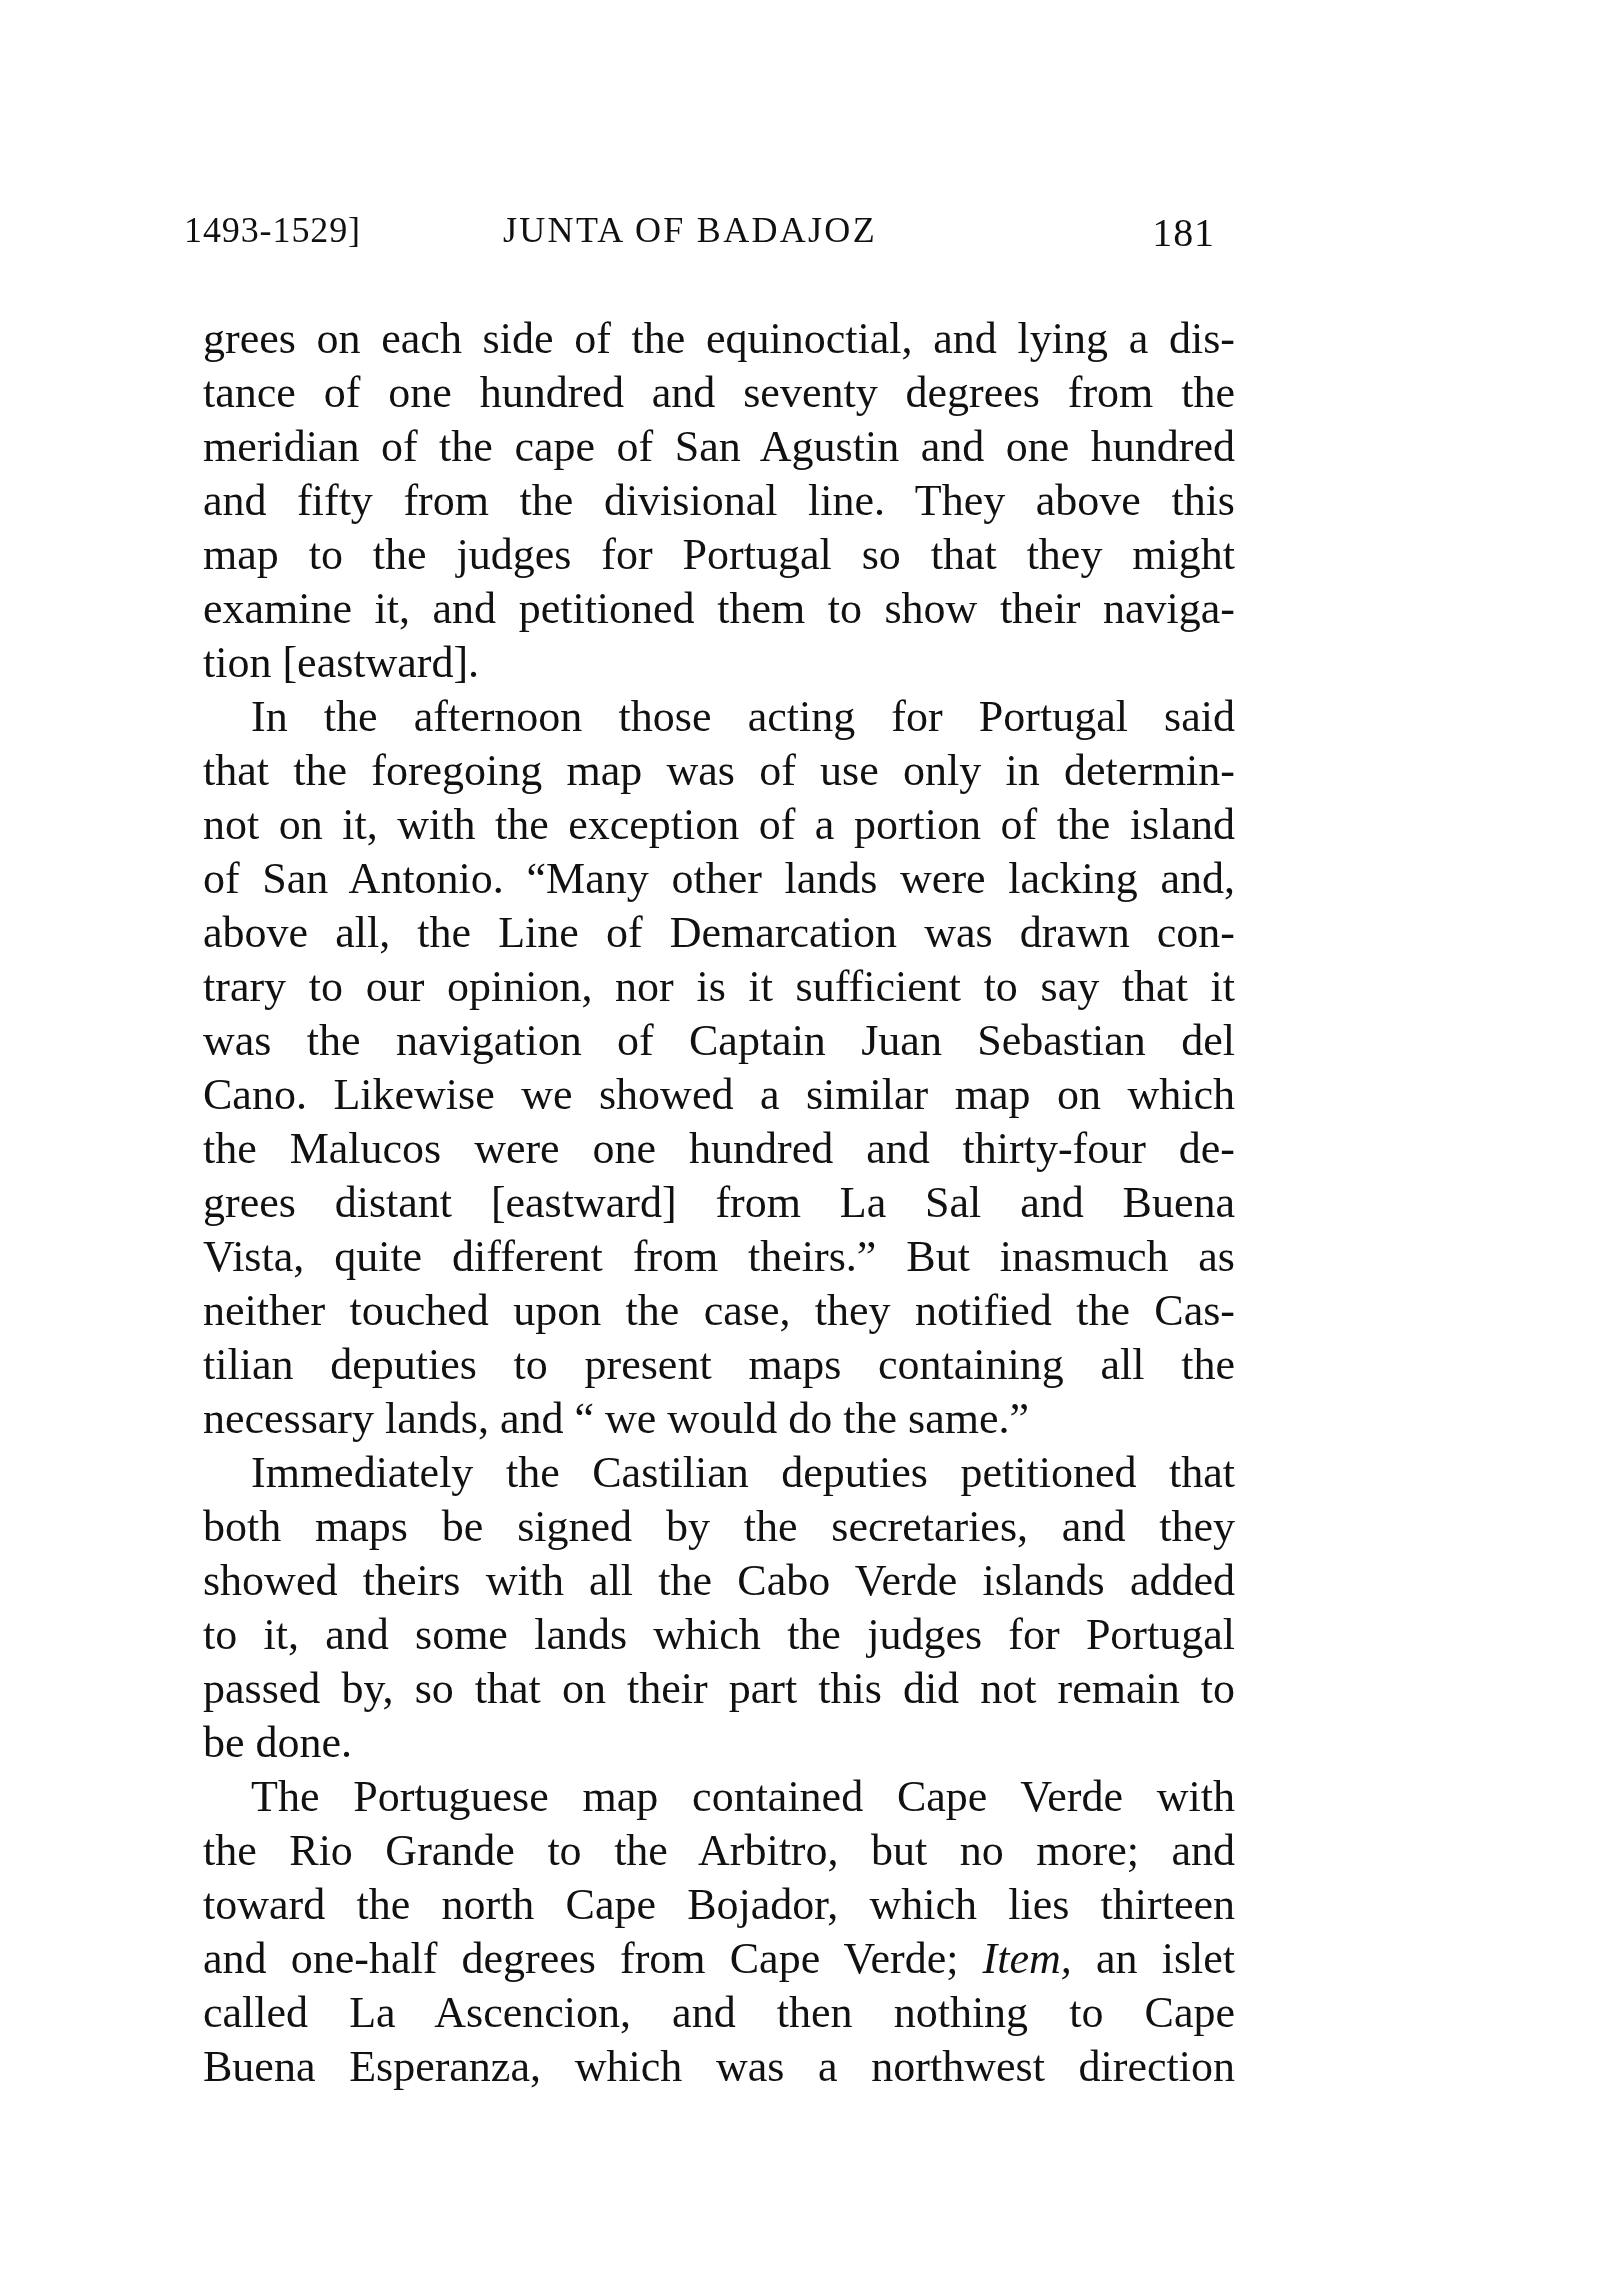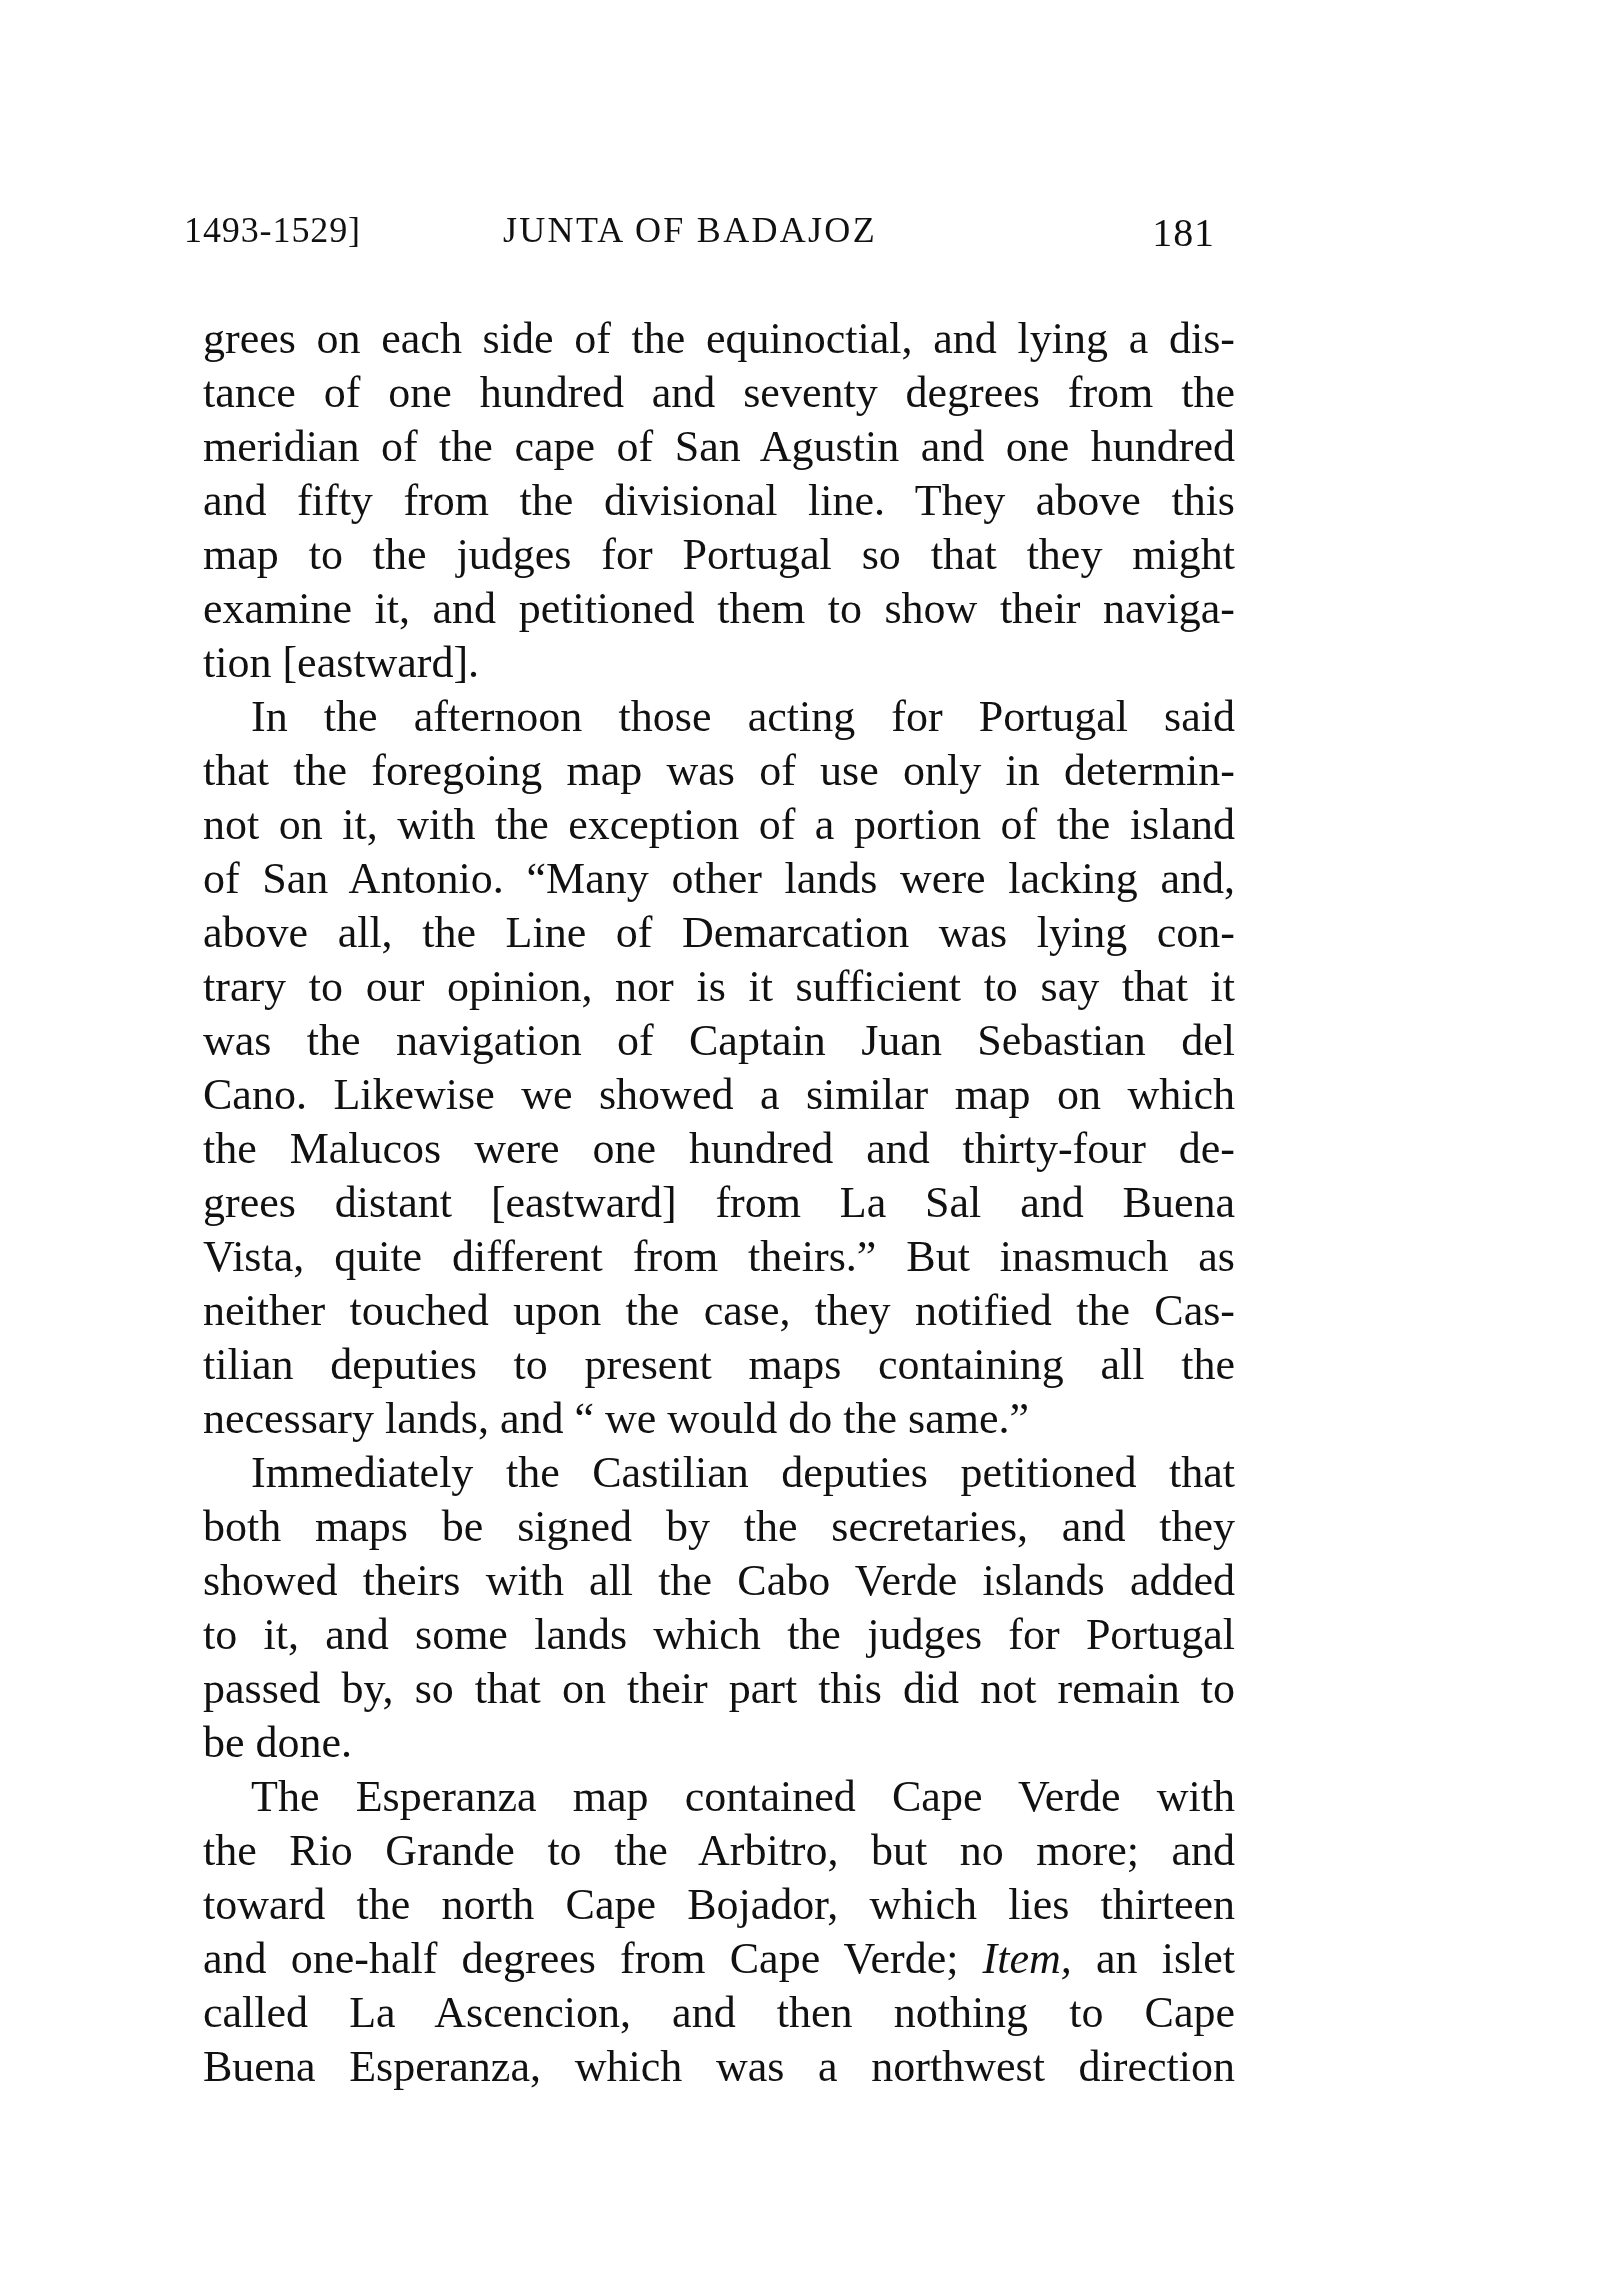--- a/index.html
+++ b/index.html
@@ -42,37 +42,37 @@
       <span class="line"><span>tance of one hundred and seventy degrees from the</span></span>
       <span class="line"><span>meridian of the cape of San Agustin and one hundred</span></span>
       <span class="line"><span>and fifty from the divisional line.  They above this</span></span>
       <span class="line"><span>map to the judges for Portugal so that they might</span></span>
       <span class="line"><span>examine it, and petitioned them to show their naviga-</span></span>
       <span class="line last"><span>tion [eastward].</span></span>
       <span class="line indent"><span>In the afternoon those acting for Portugal said</span></span>
       <span class="line"><span>that the foregoing map was of use only in determin-</span></span>
       <span class="line"><span>not on it, with the exception of a portion of the island</span></span>
       <span class="line"><span>of San Antonio. “Many other lands were lacking and,</span></span>
-      <span class="line"><span>above all, the Line of Demarcation was lying con-</span></span>
+      <span class="line"><span>above all, the Line of Demarcation was drawn con-</span></span>
       <span class="line"><span>trary to our opinion, nor is it sufficient to say that it</span></span>
       <span class="line"><span>was the navigation of Captain Juan Sebastian del</span></span>
       <span class="line"><span>Cano.  Likewise we showed a similar map on which</span></span>
       <span class="line"><span>the Malucos were one hundred and thirty-four de-</span></span>
       <span class="line"><span>grees distant [eastward] from La Sal and Buena</span></span>
       <span class="line"><span>Vista, quite different from theirs.”  But inasmuch as</span></span>
       <span class="line"><span>neither touched upon the case, they notified the Cas-</span></span>
       <span class="line"><span>tilian deputies to present maps containing all the</span></span>
       <span class="line last"><span>necessary lands, and “ we would do the same.”</span></span>
       <span class="line indent"><span>Immediately the Castilian deputies petitioned that</span></span>
       <span class="line"><span>both maps be signed by the secretaries, and they</span></span>
       <span class="line"><span>showed theirs with all the Cabo Verde islands added</span></span>
       <span class="line"><span>to it, and some lands which the judges for Portugal</span></span>
       <span class="line"><span>passed by, so that on their part this did not remain to</span></span>
       <span class="line last"><span>be done.</span></span>
-      <span class="line indent"><span>The Esperanza map contained Cape Verde with</span></span>
+      <span class="line indent"><span>The Portuguese map contained Cape Verde with</span></span>
       <span class="line"><span>the Rio Grande to the Arbitro, but no more; and</span></span>
       <span class="line"><span>toward the north Cape Bojador, which lies thirteen</span></span>
       <span class="line"><span>and one-half degrees from Cape Verde;</span> <span class="it">Item,</span><span> an islet</span></span>
       <span class="line"><span>called La Ascencion, and then nothing to Cape</span></span>
       <span class="line"><span>Buena Esperanza, which was a northwest direction</span></span>
     </div>
 </div>
 
 
 </body></html>

